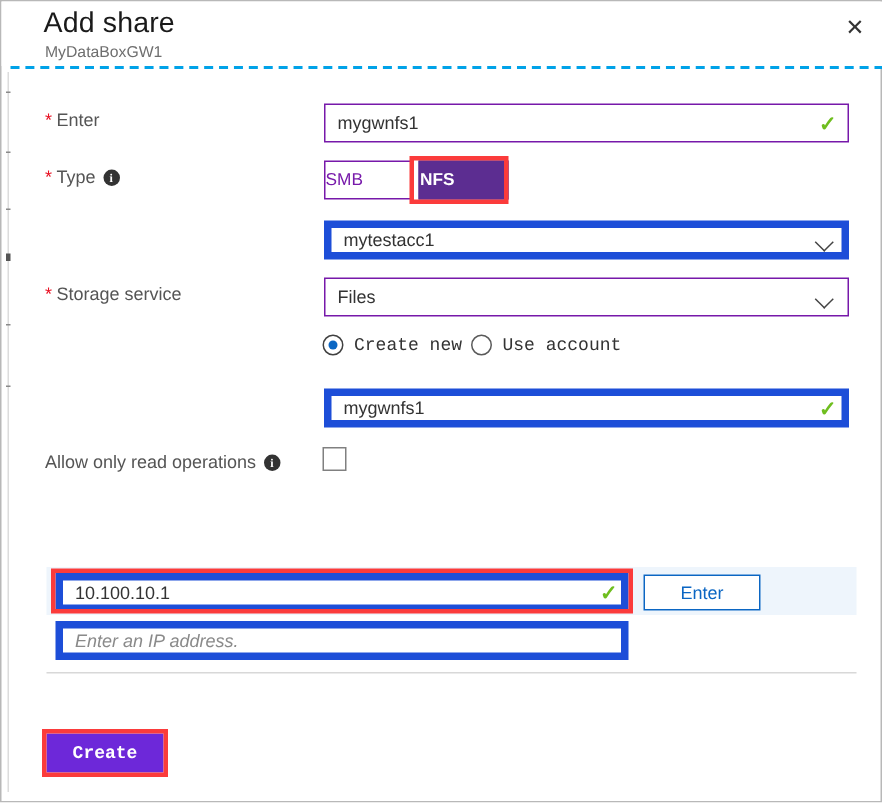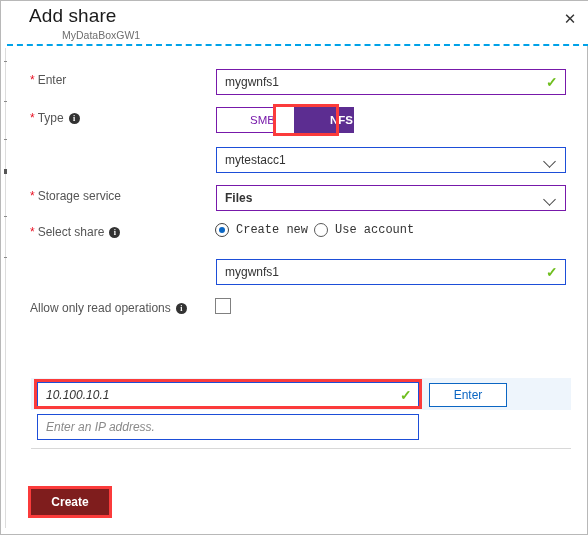--- a/index.html
+++ b/index.html
@@ -19,21 +19,21 @@
     background:#fff;
   }
   
   .header{position:absolute;left:0;top:0;width:588px;height:43px;background:#fff;}
   .title{
     position:absolute;left:28px;top:4px;
     font-size:19px;color:#1a1a1a;font-weight:400;letter-spacing:.1px;
   }
   .subtitle{
     position:absolute;left:29px;top:28px;
-    font-size:10.5px;color:#6e6e6e;margin-left:32px;
+    font-size:10.5px;color:#6e6e6e;
   }
   .close-btn{
     position:absolute;left:558px;top:6px;width:22px;height:22px;
     cursor:pointer;color:#333;
     display:flex;align-items:center;justify-content:center;
     font-size:15px;line-height:1;
   }
   .dash-line{
     position:absolute;left:6px;top:43px;width:582px;height:0;
     border-top:2px dashed #00a2e8;
@@ -49,21 +49,21 @@
   }
   .req{color:#e81123;margin-right:3px;font-size:12px;}
   .info-icon{
     display:inline-block;width:11px;height:11px;border-radius:50%;
     background:#333;color:#fff;font-size:8px;line-height:11px;
     text-align:center;font-weight:bold;margin-left:5px;
     vertical-align:1px;font-family:"Liberation Serif", serif;
   }
   .fld{
     position:absolute;box-sizing:border-box;height:26px;
-    background:#fff;border:1px solid #1d4ed8;
+    background:#fff;border:5px solid #1d4ed8;
     font-size:12px;color:#333;
     padding:0 28px 0 8px;
     line-height:24px;
     outline:none;
     font-family:"Liberation Sans", sans-serif;
   }
   .fld.purple{border:1px solid #7719aa;}
   .check-ok{
     position:absolute;width:14px;height:14px;color:#6fbe1f;
     font-size:14px;line-height:14px;font-weight:bold;
@@ -72,21 +72,21 @@
     position:absolute;width:12px;height:12px;pointer-events:none;
   }
   .chev::before{
     content:"";position:absolute;left:0;top:1px;width:8px;height:8px;
     border-right:1.6px solid #444;border-bottom:1.6px solid #444;
     transform:rotate(45deg);
   }
   
   .seg{
     position:absolute;box-sizing:border-box;height:26px;width:60px;
-    font-size:11.5px;text-align:right;line-height:24px;cursor:pointer;
+    font-size:11.5px;text-align:left;line-height:24px;cursor:pointer;
   }
   .seg.off{background:#fff;border:1px solid #7719aa;color:#7719aa;}
   .seg.on{background:#5c2d91;border:1px solid #5c2d91;color:#fff;font-weight:bold;}
   
   .hl{position:absolute;box-sizing:border-box;border:3px solid #fb3b3b;pointer-events:none;}
   
   .radio-wrap{position:absolute;display:flex;align-items:center;cursor:pointer;}
   .radio{
     width:14px;height:14px;border-radius:50%;border:1.3px solid #5a5a5a;
     box-sizing:border-box;position:relative;background:#fff;flex:none;
@@ -113,23 +113,23 @@
     position:absolute;box-sizing:border-box;height:24px;
     border:1px solid #0b66c3;background:#fff;color:#0b66c3;
     font-size:12px;text-align:center;line-height:22px;cursor:pointer;
   }
   .sep{position:absolute;height:1px;background:#d8d8d8;}
   .fld::placeholder{color:#8a8a8a;font-style:italic;}
   .fld.ph{font-style:italic;color:#8a8a8a;}
   
   .btn-create{
     position:absolute;box-sizing:border-box;
-    background:#7f1d1d;color:#fff;border:none;
+    background:#6d28d9;color:#fff;border:none;
     font-size:12px;font-weight:bold;cursor:pointer;
-    font-family:Liberation Sans, sans-serif;
+    font-family:Liberation Mono, monospace;
   }
 </style>
 </head>
 <body>
 
 <div class="panel">
 
   <div class="header">
     <div class="title">Add share</div>
     <div class="subtitle">MyDataBoxGW1</div>
@@ -148,54 +148,51 @@
   <div class="lbl" style="left:29px;top:72px;">
     <span class="req">*</span><span>Enter</span>
   </div>
   <input class="fld purple" style="left: 215px; top: 68px; width: 350px;" value="mygwnfs1">
   <div class="check-ok" style="left:545px;top:74px;">✓</div>
 
   <div class="lbl" style="left:29px;top:110px;">
     <span class="req">*</span><span>Type</span><span class="info-icon">i</span>
   </div>
   <div class="seg off" style="left:215px;top:106px;">SMB</div>
-  <div class="seg on" style="left:293px;top:106px;">NFS</div>
+  <div class="seg on" style="left:278px;top:106px;">NFS</div>
   <div class="hl" style="left:272px;top:103px;width:66px;height:32px;"></div>
 
   <input class="fld" style="left: 215px; top: 146px; width: 350px;" readonly="" value="mytestacc1">
   <div class="chev" style="left:544px;top:155px;"></div>
 
   <div class="lbl" style="left:29px;top:188px;">
     <span class="req">*</span><span>Storage service</span>
   </div>
-  <input class="fld purple" style="left: 215px; top: 184px; width: 350px; font-weight: bold;" readonly="" value="Files">
+  <input class="fld purple" style="left: 215px; top: 184px; width: 350px;" readonly="" value="Files">
   <div class="chev" style="left:544px;top:193px;"></div>
 
-  <div class="lbl" style="left:29px;top:224px;">
-    <span class="req">*</span><span>Select share</span><span class="info-icon">i</span>
-  </div>
   <div class="radio-wrap" style="left:214px;top:222px;">
     <div class="radio sel"></div>
     <div class="radio-lbl">Create new</div>
   </div>
   <div class="radio-wrap" style="left:313px;top:222px;">
     <div class="radio"></div>
     <div class="radio-lbl">Use account</div>
   </div>
   <input class="fld" style="left: 215px; top: 258px; width: 350px;" value="mygwnfs1">
   <div class="check-ok" style="left:545px;top:264px;">✓</div>
 
   <div class="lbl" style="left:29px;top:300px;">
     <span>Allow only read operations</span><span class="info-icon">i</span>
   </div>
   <div class="cbox" style="left:214px;top:297px;"></div>
 
 
   <div class="ip-row" style="left:30px;top:377px;width:540px;height:32px;"></div>
-  <input class="fld" style="left: 36px; top: 381px; width: 382px; font-style: italic;" value="10.100.10.1">
+  <input class="fld" style="left: 36px; top: 381px; width: 382px;" value="10.100.10.1">
   <div class="check-ok" style="left:399px;top:387px;">✓</div>
   <div class="hl" style="left:33px;top:378px;width:388px;height:30px;"></div>
   <div class="btn-del" style="left:428px;top:382px;width:78px;">Enter</div>
 
   <input class="fld ph" style="left: 36px; top: 413px; width: 382px; padding-right: 8px; font-style: italic;" placeholder="Enter an IP address.">
   <div class="sep" style="left:30px;top:447px;width:540px;"></div>
 
   <button class="btn-create" style="left:30px;top:488px;width:78px;height:26px;">Create</button>
   <div class="hl" style="left:27px;top:485px;width:84px;height:32px;"></div>
 

